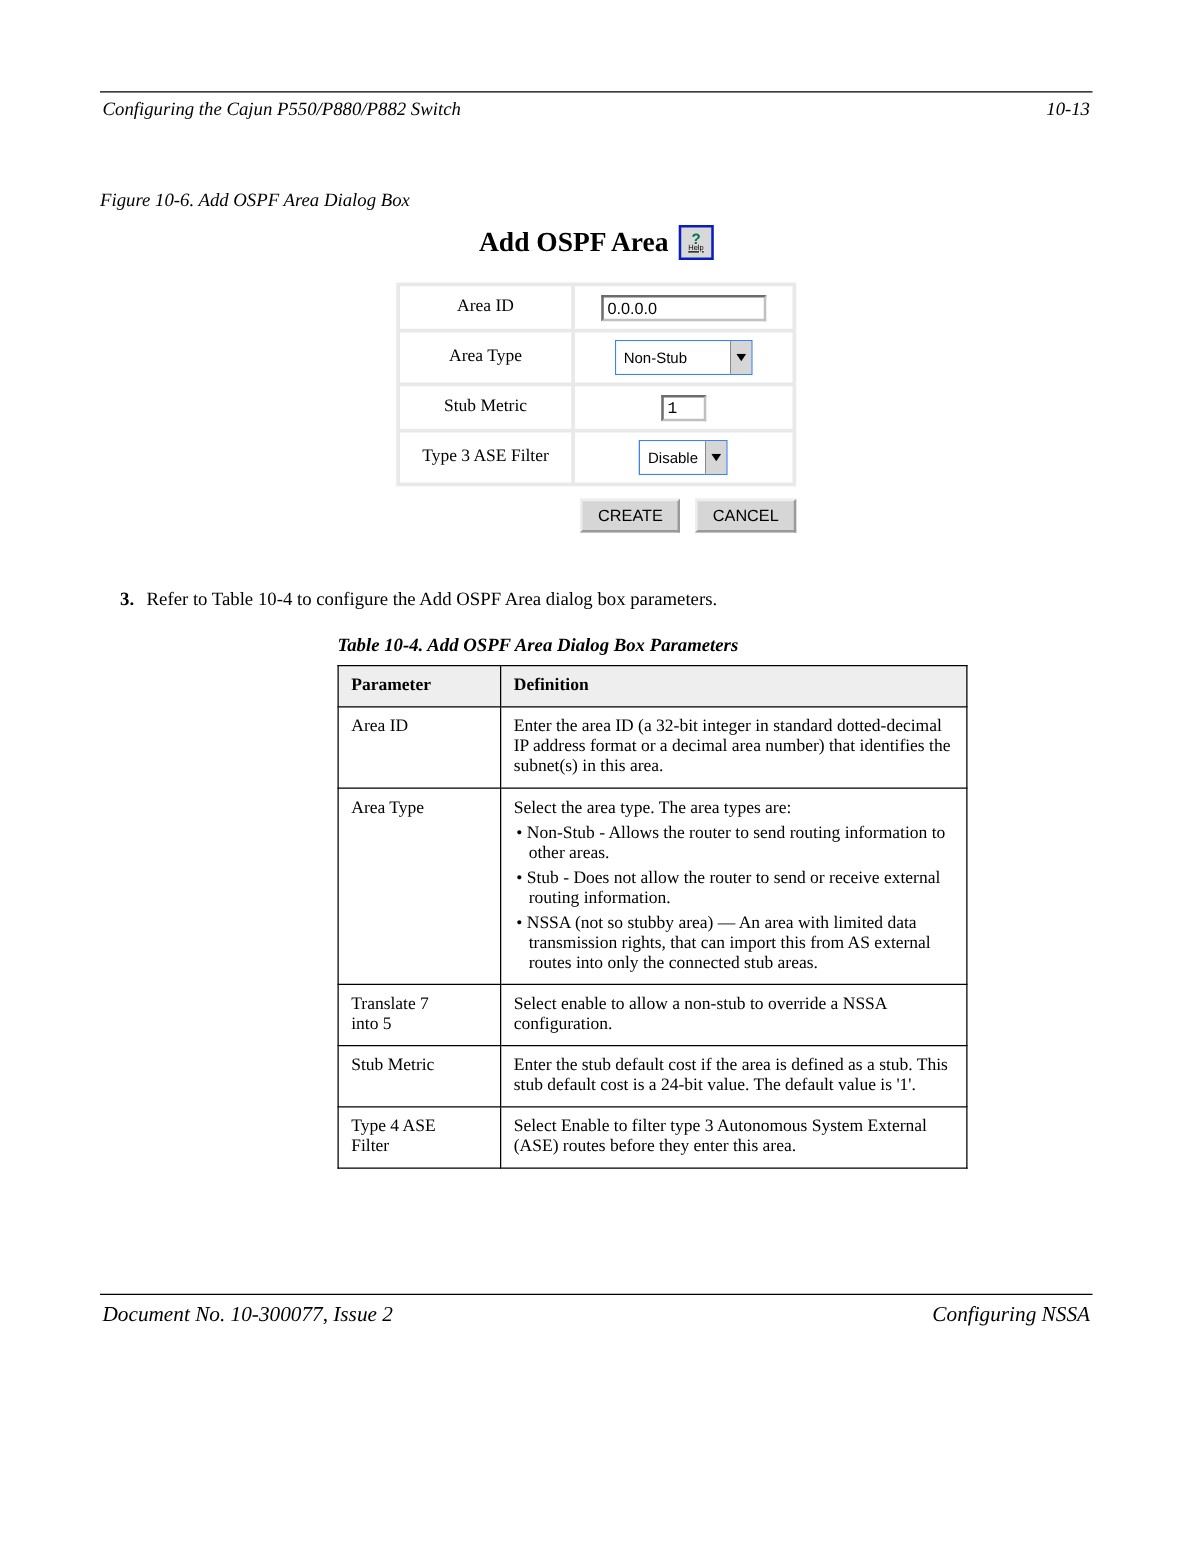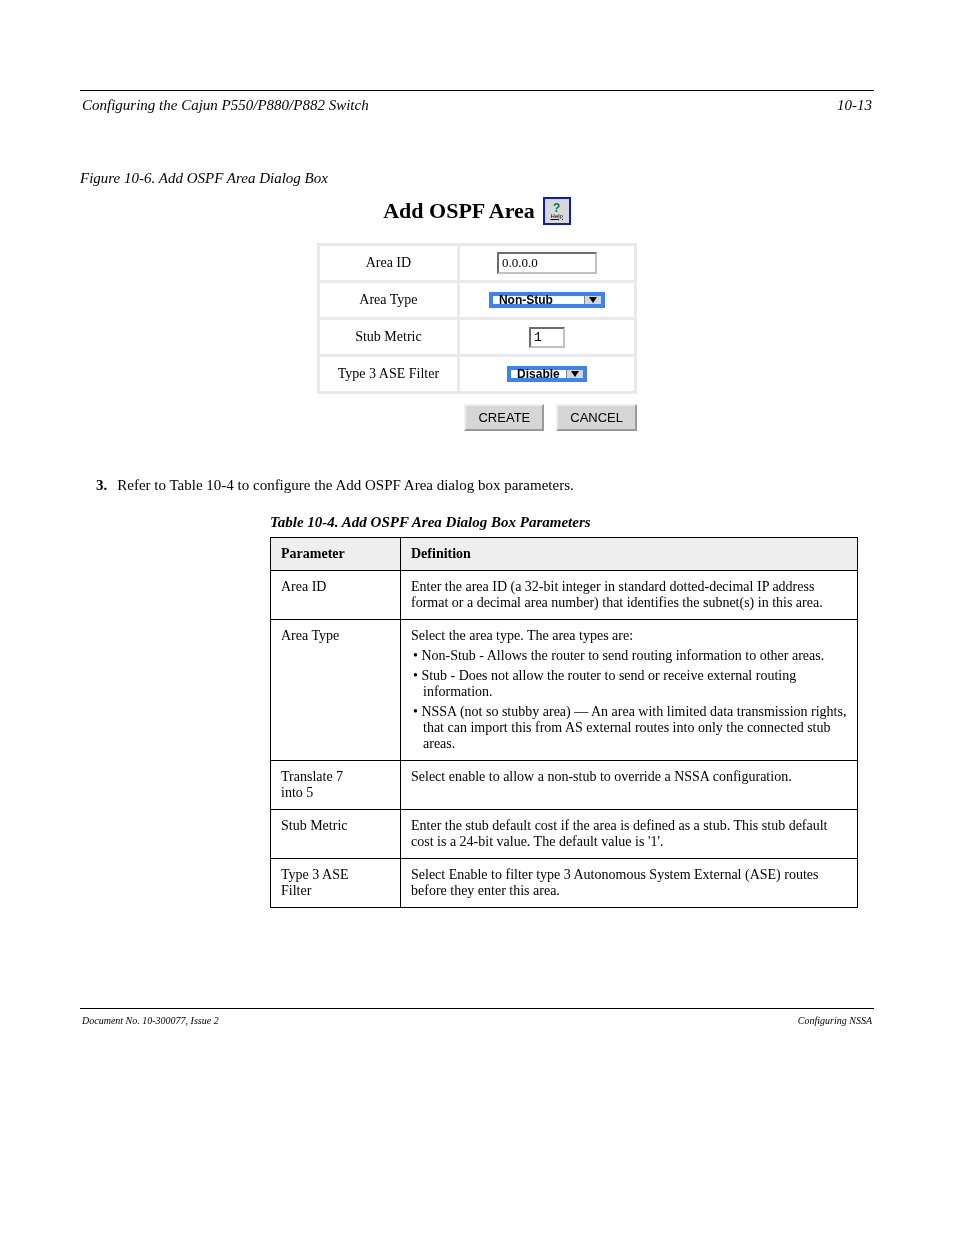--- a/index.html
+++ b/index.html
@@ -5,21 +5,21 @@
   * { box-sizing: border-box; }
   body {
     margin: 0;
     padding: 0;
     font-family: "Times New Roman", Times, serif;
     background: #fff;
     color: #000;
     width: 954px;
   }
   .page {
-    padding: 50px 80px 40px 80px;
+    padding: 33px 80px 40px 80px;
   }
   .header-line {
     border-top: 1px solid #000;
     margin-top: 40px;
     margin-bottom: 6px;
   }
   .header-row {
     display: flex;
     justify-content: space-between;
     font-style: italic;
@@ -86,44 +86,43 @@
     padding: 6px 8px;
     font-family: "Times New Roman", Times, serif;
     font-size: 14px;
     text-align: center;
     vertical-align: middle;
     height: 34px;
   }
   .form-table td.label-cell { width: 44%; }
   .form-table td.input-cell { width: 56%; }
   input.text-input {
-    font-family: Liberation Serif, serif;
+    font-family: Liberation Sans, sans-serif;
     font-size: 13px;
     border: 2px inset #c0c0c0;
     padding: 1px 3px;
-    width: 100px;
+    width: 132px;
     background: #fff;
   }
   input.small-input {
     font-family: "Courier New", monospace;
     font-size: 13px;
     border: 2px inset #c0c0c0;
     padding: 1px 3px;
     width: 36px;
     background: #fff;
   }
   .select-ctl {
     font-family: Arial, sans-serif;
     font-size: 12px;
     background: #eee;
-    border: 4px solid #3b82f6;
+    border: 1px solid #3b82f6;
     display: inline-flex;
     align-items: center;
-    height: 16px;
-    font-weight: bold;
+    height: 28px;
   }
   .select-ctl .sv {
     padding: 0 6px;
     background: #fff;
     border-right: 1px solid #888;
     height: 100%;
     display: flex;
     align-items: center;
   }
   .select-ctl.wide .sv { min-width: 92px; }
@@ -158,21 +157,21 @@
   }
   .step-text .step-num { font-weight: bold; padding-right: 10px; }
   .table-caption {
     font-style: italic;
     font-size: 15px;
     margin: 20px 0 6px 0;
     font-weight: bold;
   }
   table.desc-table {
     border-collapse: collapse;
-    width: 588px;
+    width: 504px;
     margin-left: 0;
     font-size: 14px;
   }
   table.desc-table th, table.desc-table td {
     border: 1px solid #000;
     padding: 8px 10px;
     text-align: left;
     vertical-align: top;
   }
   table.desc-table th {
@@ -182,21 +181,21 @@
   table.desc-table th.c1, table.desc-table td.c1 { width: 130px; }
   .footer-line {
     border-top: 1px solid #000;
     margin-top: 100px;
     margin-bottom: 6px;
   }
   .footer-row {
     display: flex;
     justify-content: space-between;
     font-style: italic;
-    font-size: 10px;
+    font-size: 17px;
     padding: 0 2px 0 2px;
   }
 </style>
 </head>
 <body>
 
 <div class="page">
 
   <div class="header-line"></div>
   <div class="header-row">
@@ -298,21 +297,21 @@
               <div>into 5</div>
             </td>
         <td>Select enable to allow a non-stub to override a NSSA configuration.</td>
       </tr>
       <tr>
         <td class="c1">Stub Metric</td>
         <td>Enter the stub default cost if the area is defined as a stub. This stub default cost is a 24-bit value. The default value is '1'.</td>
       </tr>
       <tr>
         <td class="c1" id="type3-cell">
-              <div>Type 3 ASE</div>
+              <div>Type 4 ASE</div>
               <div>Filter</div>
             </td>
         <td>Select Enable to filter type 3 Autonomous System External (ASE) routes before they enter this area.</td>
       </tr>
     </tbody>
       </table>
   </div>
 
   <div class="footer-line"></div>
   <div class="footer-row">

